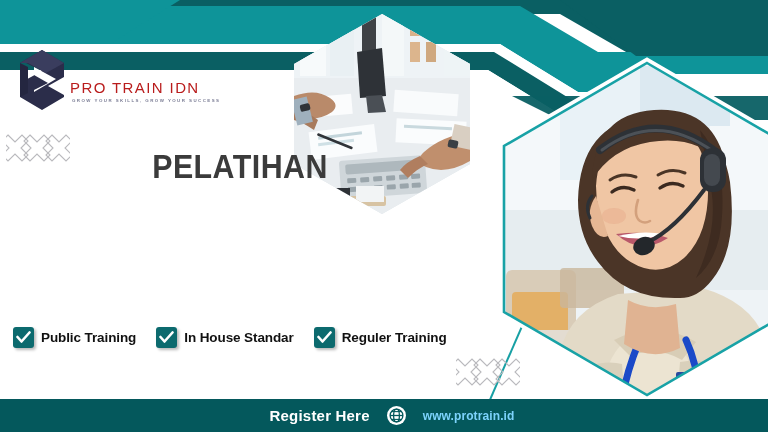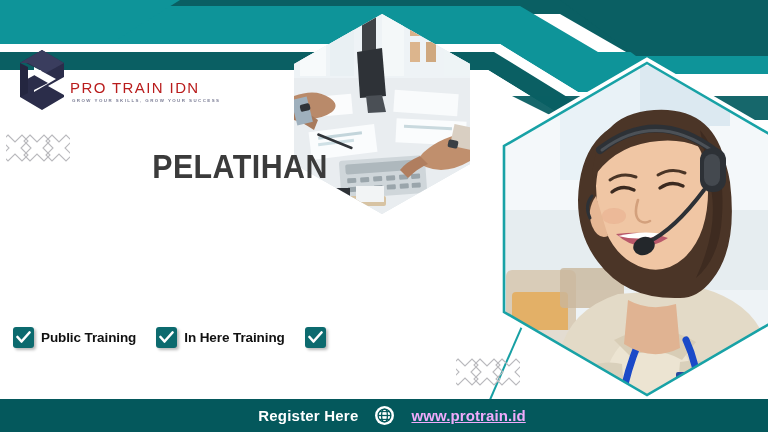--- a/index.html
+++ b/index.html
@@ -106,25 +106,24 @@
     padding-left:16px;
   }
   .footer-register {
     color:#ffffff;
     font-size:15px;
     font-weight:bold;
     letter-spacing:0.2px;
   }
   .globe-wrap { display:flex; align-items:center; }
   .footer-url {
-    color:#f0abfc;
-    font-size:15px;
+    color:#7dd3fc;
+    font-size:12px;
     font-weight:bold;
     letter-spacing:0.1px;
-    text-decoration:underline;
   }
 </style>
 </head>
 <body>
 
 <div id="poster">
 
   <svg class="bg-svg" viewBox="0 0 768 432">
     <defs>
 
@@ -341,29 +340,30 @@
       </span>
       <span class="clabel">Public Training</span>
     </div>
 
     <div class="checkitem">
       <span class="cbox">
         <svg width="15" height="13" viewBox="0 0 15 13">
           <path d="M1.5 6 L5.5 10.5 L13.5 1.5" stroke="#ffffff" stroke-width="2.6" fill="none" stroke-linecap="round" stroke-linejoin="round"></path>
         </svg>
       </span>
-      <span class="clabel">In Here Training</span>
+      <span class="clabel">In House Standar</span>
     </div>
 
     <div class="checkitem">
       <span class="cbox">
         <svg width="15" height="13" viewBox="0 0 15 13">
           <path d="M1.5 6 L5.5 10.5 L13.5 1.5" stroke="#ffffff" stroke-width="2.6" fill="none" stroke-linecap="round" stroke-linejoin="round"></path>
         </svg>
       </span>
+      <span class="clabel">Reguler Training</span>
     </div>
 
   </div>
 
   <div class="footer">
     <span class="footer-register">Register Here</span>
     <span class="globe-wrap">
       <svg width="19" height="19" viewBox="0 0 19 19">
         <circle cx="9.5" cy="9.5" r="9.5" fill="#ffffff"></circle>
         <circle cx="9.5" cy="9.5" r="6.4" fill="none" stroke="#04585c" stroke-width="1.3"></circle>

